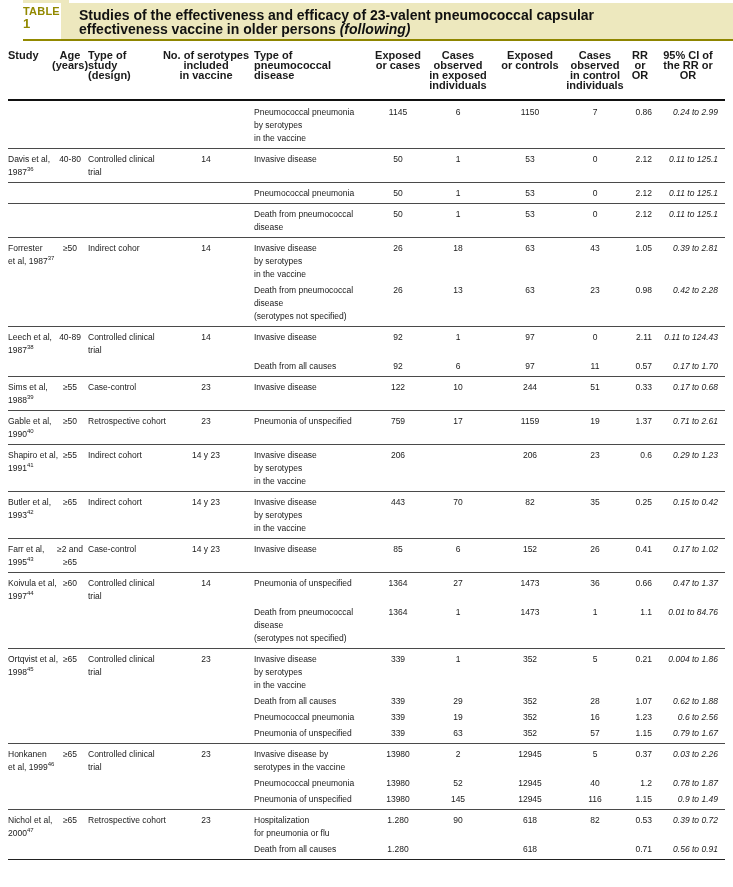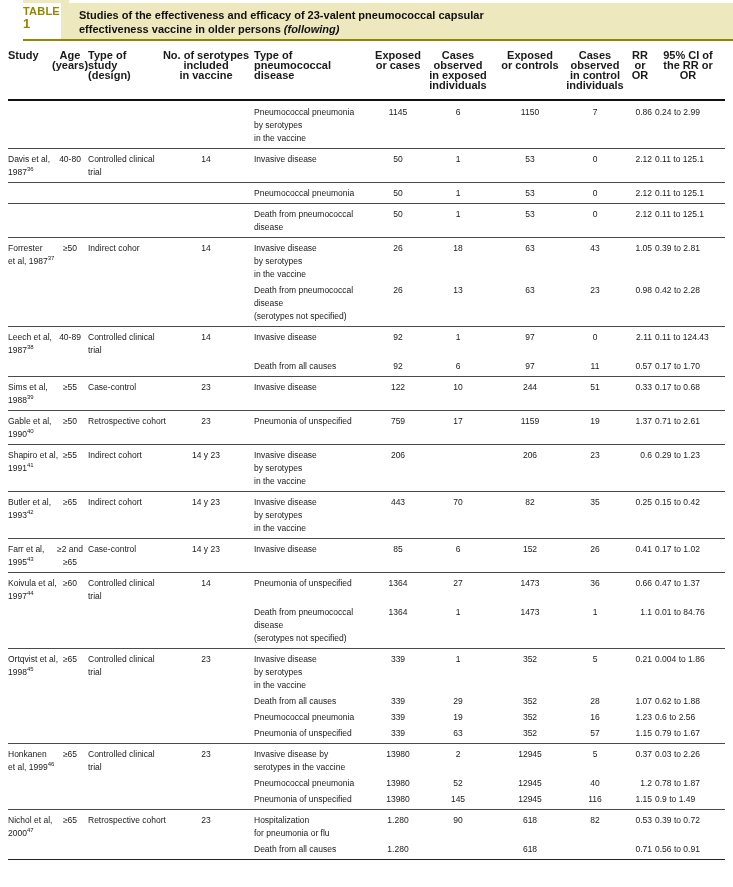--- a/index.html
+++ b/index.html
@@ -16,21 +16,21 @@
   .label-block{position:absolute;left:23px;top:0;width:46px;height:41px;text-align:left;}
   .label-toprule{position:absolute;left:0;top:0;width:46px;height:3px;background:#EDE8BE;}
   .label-word{margin-top:5px;font-weight:bold;font-size:11px;letter-spacing:.2px;color:#928900;line-height:12px;}
   .label-number{font-weight:bold;font-size:13px;color:#928900;line-height:14px;}
   .label-underline{position:absolute;left:0;bottom:0;width:46px;height:2px;background:#928900;}
   .title-band{
     position:absolute;left:61px;right:0;top:3px;bottom:0;
     background:#EDE8BE;border-bottom:2px solid #8E8500;
     padding:5px 10px 0 18px;box-sizing:border-box;
   }
-  .title-text{font-weight:bold;font-size:11px;line-height:14px;color:#111;}
+  .title-text{font-weight:bold;font-size:14px;line-height:14px;color:#111;}
   .title-text i{font-style:italic;}
 
   
   table.data{
     table-layout:fixed;width:717px;margin-left:8px;margin-top:2px;
     border-collapse:collapse;border-spacing:0;
   }
   thead th{
     font-size:11px;font-weight:bold;line-height:10px;
     vertical-align:top;padding:7px 0 9px 0;
@@ -39,21 +39,21 @@
   td{
     font-size:8.5px;line-height:13px;vertical-align:top;
     padding:0 0 3px 0;white-space:nowrap;overflow:visible;
   }
   tr.sep td{border-top:1px solid #4a4a4a;padding-top:4px;}
   tbody tr:first-child td{padding-top:5px;}
   table.data{border-bottom:1.5px solid #222;}
   .al-left{text-align:left;}
   .al-center{text-align:center;}
   td.c-rr{text-align:right;padding-right:3px;}
-  td.c-ci{padding-right:7px;}
+  td.c-ci{text-align:right;padding-right:7px;font-style:italic;}
   th.h-ci{padding-right:4px;}
   sup{font-size:6px;line-height:0;vertical-align:super;letter-spacing:0;}
 </style>
 </head>
 <body>
 
 <div class="page">
 
   <header class="masthead">
     <div class="label-block">

